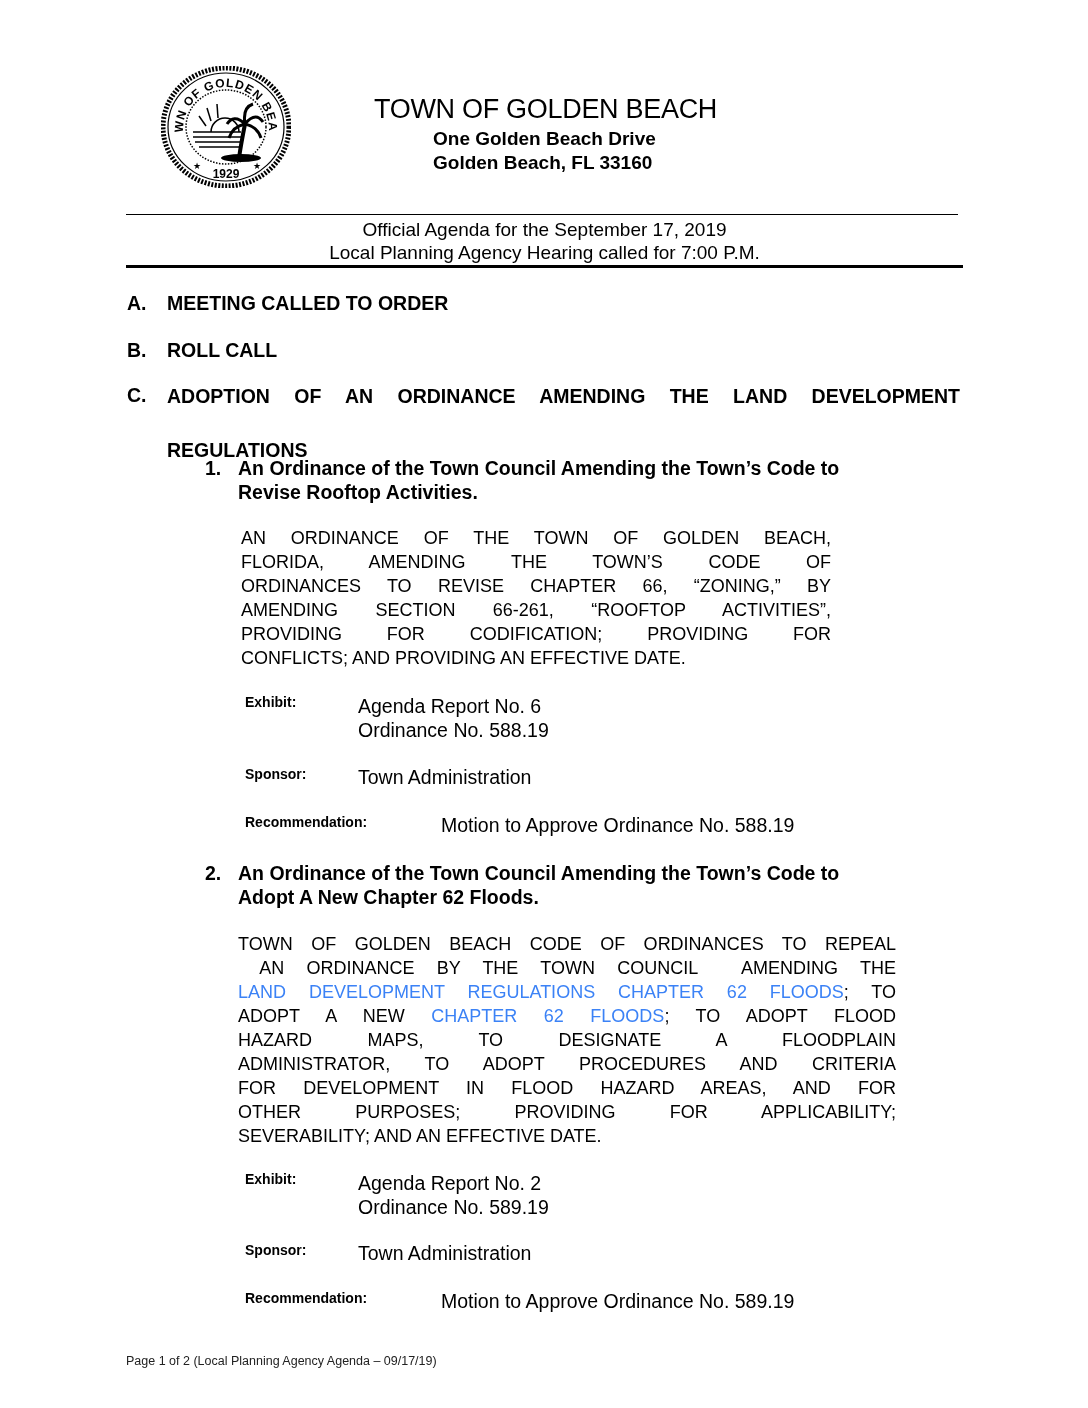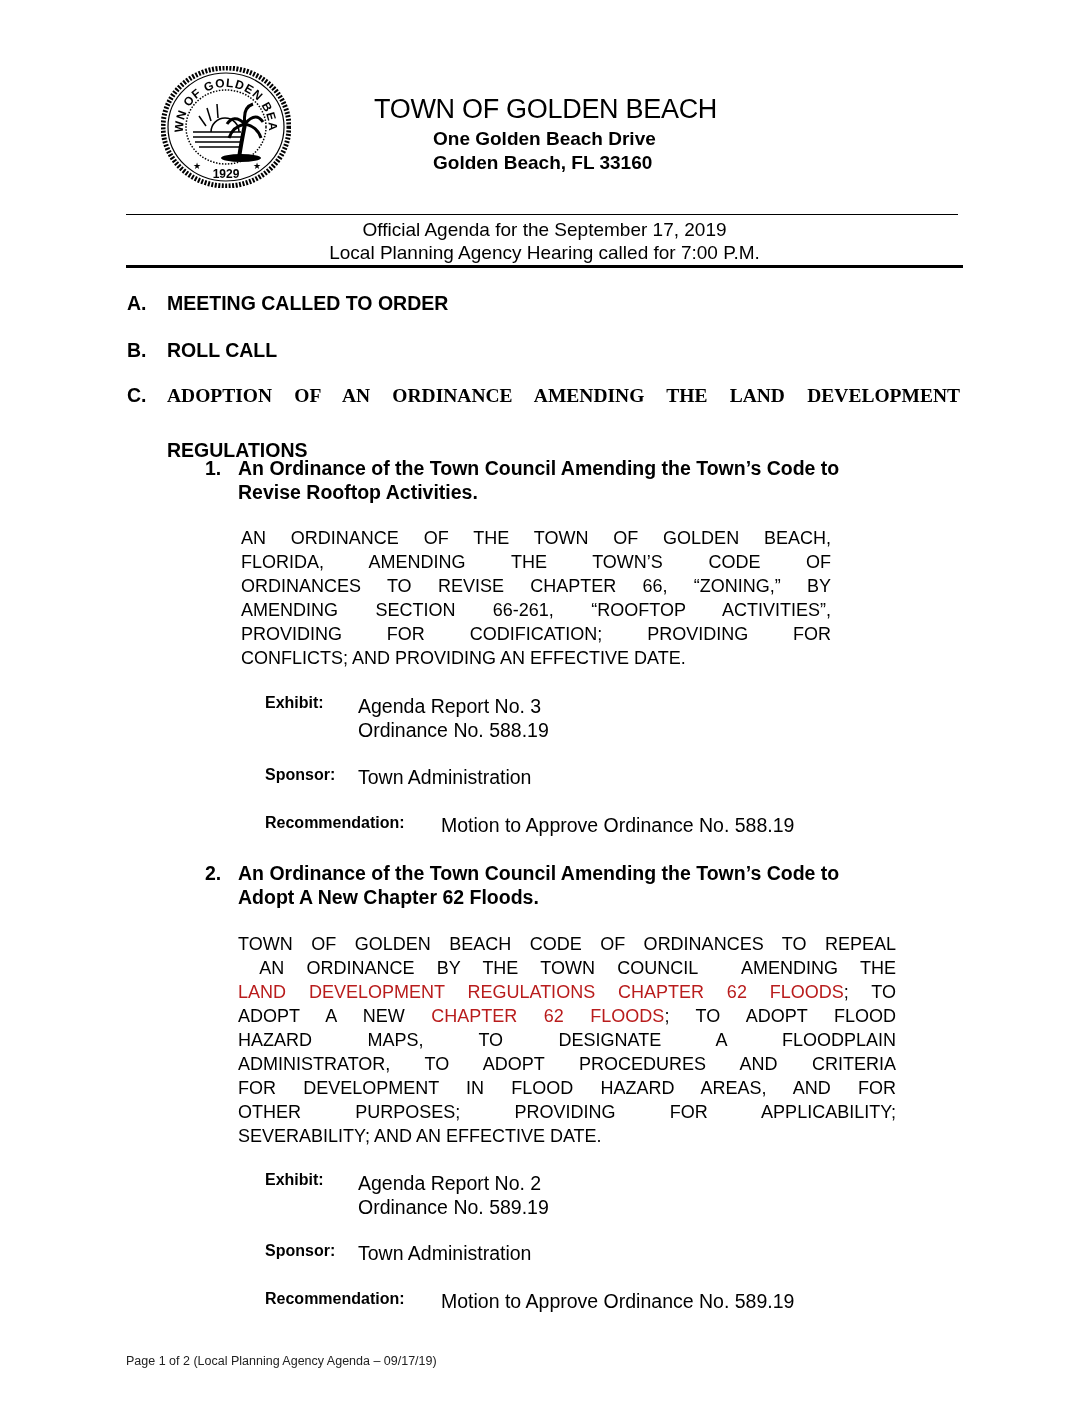--- a/index.html
+++ b/index.html
@@ -11,23 +11,23 @@
   .addr { left: 433px; font-size: 19px; font-weight: bold; }
   .rule-thin { left: 126px; width: 832px; top: 214px; height: 0; border-top: 1px solid #000; }
   .rule-thick { left: 126px; width: 837px; top: 265px; height: 0; border-top: 3px solid #000; }
   .agenda-head { left: 126px; width: 837px; text-align: center; font-weight: normal; font-size: 19px; line-height: 23px; top: 218px; }
   .sec { font-weight: bold; font-size: 19.5px; }
   .sec .letter { position: absolute; left: 0; }
   .sec .txt { position: absolute; left: 40px; text-align: center; }
   .just { text-align: justify; text-align-last: justify; }
   .item-title { font-weight: bold; font-size: 19.5px; line-height: 24px; }
   .body-text { font-size: 18px; line-height: 24px; }
-  .lbl { font-weight: bold; font-size: 16px; margin-left: 20px; }
+  .lbl { font-weight: bold; font-size: 14px; }
   .val { font-size: 19.5px; }
-  .blue { color: #b91c1c; }
+  .blue { color: #3b82f6; }
   .footer { left: 126px; top: 1354px; font-size: 12.5px; color: #222; }
 </style>
 </head>
 <body>
 
 <svg class="abs seal" viewBox="0 0 130 122">
   <defs>
     <path id="sealArc" d="M 22 64 A 43 43 0 0 1 108 64" fill="none"></path>
   </defs>
   <ellipse cx="65" cy="61" rx="63" ry="59" fill="none" stroke="#000" stroke-width="5" stroke-dasharray="2 1.5"></ellipse>
@@ -68,40 +68,40 @@
 <div class="abs sec" style="left:127px; top:292px; width:840px; height:24px;">
   <span class="letter">A.</span>
   <span class="txt">MEETING CALLED TO ORDER</span>
 </div>
 <div class="abs sec" style="left:127px; top:339px; width:840px; height:24px;">
   <span class="letter">B.</span>
   <span class="txt">ROLL CALL</span>
 </div>
 <div class="abs sec" style="left:127px; top:384px; width:833px; height:50px;">
   <span class="letter">C.</span>
-  <div class="txt just" style="width:793px; line-height:24px;font-family:Liberation Serif, serif;">ADOPTION OF AN ORDINANCE AMENDING THE LAND DEVELOPMENT</div>
+  <div class="txt just" style="width:793px; line-height:24px;">ADOPTION OF AN ORDINANCE AMENDING THE LAND DEVELOPMENT</div>
   <div class="txt" style="top:24px; line-height:24px;margin-top:30px;">REGULATIONS</div>
 </div>
 
 <div class="abs item-title" style="left:205px; top:456px;">1.</div>
 <div class="abs item-title" style="left:238px; top:456px;">
   <div>An Ordinance of the Town Council Amending the Town’s Code to</div>
   <div>Revise Rooftop Activities.</div>
 </div>
 <div class="abs body-text" style="left:241px; top:526px; width:590px;">
   <div class="just">AN ORDINANCE OF THE TOWN OF GOLDEN BEACH,</div>
   <div class="just">FLORIDA, AMENDING THE TOWN’S CODE OF</div>
   <div class="just">ORDINANCES TO REVISE CHAPTER 66, “ZONING,” BY</div>
   <div class="just">AMENDING SECTION 66-261, “ROOFTOP ACTIVITIES”,</div>
   <div class="just">PROVIDING FOR CODIFICATION; PROVIDING FOR</div>
   <div>CONFLICTS; AND PROVIDING AN EFFECTIVE DATE.</div>
 </div>
 <div class="abs lbl" style="left:245px; top:694px;">Exhibit:</div>
 <div class="abs val" style="left:358px; top:694px; line-height:24px;">
-  <div>Agenda Report No. 3</div>
+  <div>Agenda Report No. 6</div>
   <div>Ordinance No. 588.19</div>
 </div>
 <div class="abs lbl" style="left:245px; top:766px;">Sponsor:</div>
 <div class="abs val" style="left:358px; top:766px;">Town Administration</div>
 <div class="abs lbl" style="left:245px; top:814px;">Recommendation:</div>
 <div class="abs val" style="left:441px; top:814px;">Motion to Approve Ordinance No. 588.19</div>
 
 <div class="abs item-title" style="left:205px; top:861px;">2.</div>
 <div class="abs item-title" style="left:238px; top:861px;">
   <div>An Ordinance of the Town Council Amending the Town’s Code to</div>

